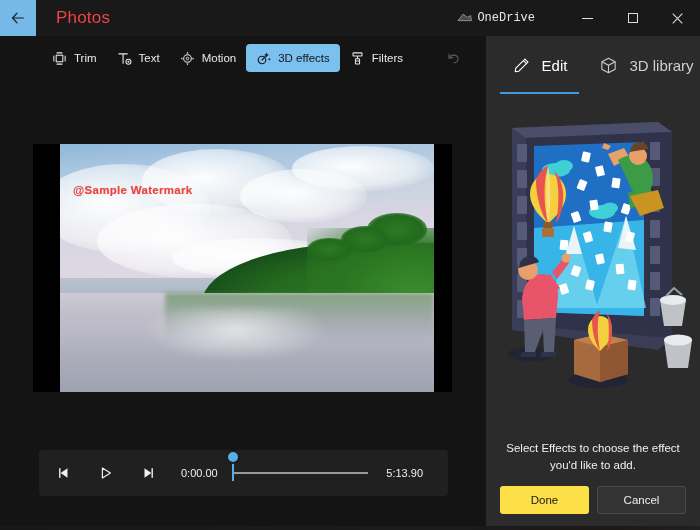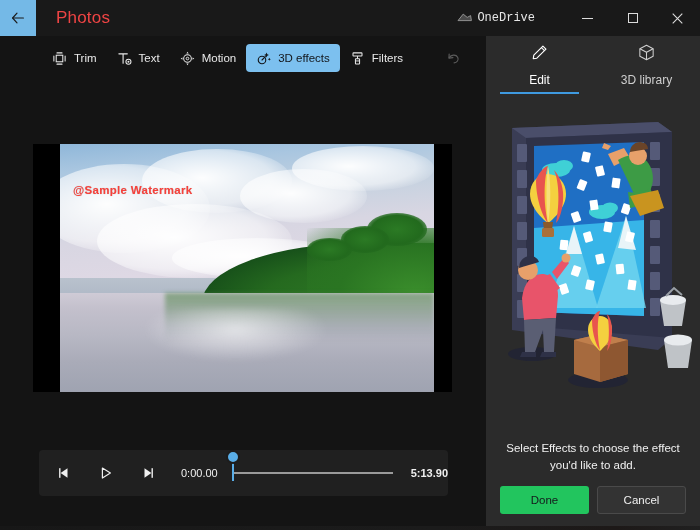--- a/index.html
+++ b/index.html
@@ -116,21 +116,21 @@
     display: flex; align-items: center;
   }
   .pbtn {
     width: 34px; height: 34px; display:flex; align-items:center; justify-content:center;
     cursor: pointer; border-radius: 3px;
   }
   .time {
     color: #efefef; font-size: 11px; white-space: nowrap;
   }
   .time.left { margin-left: 16px; text-align: right; }
-  .time.right { margin-left: auto; margin-right: 0; font-weight: bold; }
+  .time.right { margin-left: auto; margin-right: 25px; }
   .track-wrap {
     position: relative; flex: 1 1 auto; height: 46px; margin-left: 14px; margin-right: 6px;
   }
   .track {
     position: absolute; left: 0; right: 12px; top: 50%; height: 2px;
     background: #9a9a9a; transform: translateY(-50%);
   }
   .playhead-line {
     position: absolute; left: 0; top: 9px; width: 2px; height: 22px; background: #5aaee8;
   }
@@ -140,23 +140,23 @@
     cursor: pointer;
   }
 
   
   .panel {
     position: absolute; top: 36px; left: 486px; width: 214px; height: 494px;
     background: #2b2b2b;
   }
   .panel-tabs { display: flex; height: 58px; }
   .ptab {
-    flex: 1 1 0; display: flex; flex-direction: column; align-items: center;
+    flex: 1 1 0; display: flex; align-items: center;
     justify-content: center; gap: 11px; cursor: pointer; position: relative;
-    color: #cfcfcf; font-size: 12px;
+    color: #cfcfcf; font-size: 15px;
   }
   .ptab.active { color: #fff; }
   .ptab.active::after {
     content: ""; position: absolute; left: 14px; right: 14px; bottom: 0;
     height: 2px; background: #3f9ae0;
   }
   .ptab svg { display:block; }
   .illus { position: relative; width: 214px; height: 290px; margin-top: 14px; }
   .panel-msg {
     position: absolute; left: 16px; right: 16px; top: 404px;
@@ -164,21 +164,21 @@
   }
   .panel-actions {
     position: absolute; left: 14px; right: 14px; bottom: 16px;
     display: flex; gap: 8px;
   }
   .btn {
     flex: 1 1 0; height: 28px; border-radius: 3px; cursor: pointer;
     display: flex; align-items: center; justify-content: center;
     font-size: 11.5px; border: 1px solid transparent;
   }
-  .btn.primary { background: #22c55e; color: #15181c; }
+  .btn.primary { background: #fde047; color: #15181c; }
   .btn.secondary { background: #333333; color: #f0f0f0; border-color: #4a4a4a; }
 
   
   .bottom-sliver {
     position: absolute; left: 0; bottom: 0; width: 700px; height: 4px;
     background: linear-gradient(90deg,#171717 0%,#1a1a1a 40%,#1b1b1b 62%,#1d1918 88%,#202020 100%);
   }
 </style>
 </head>
 <body>

